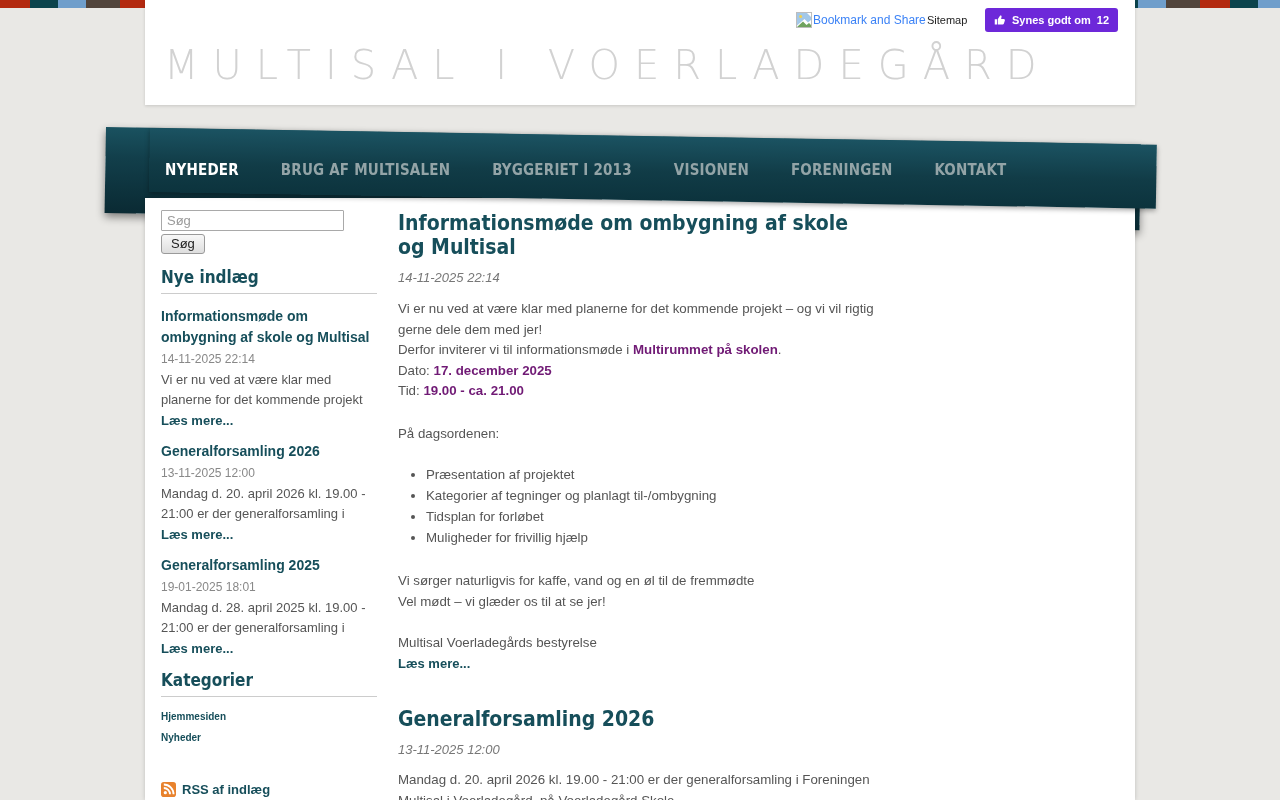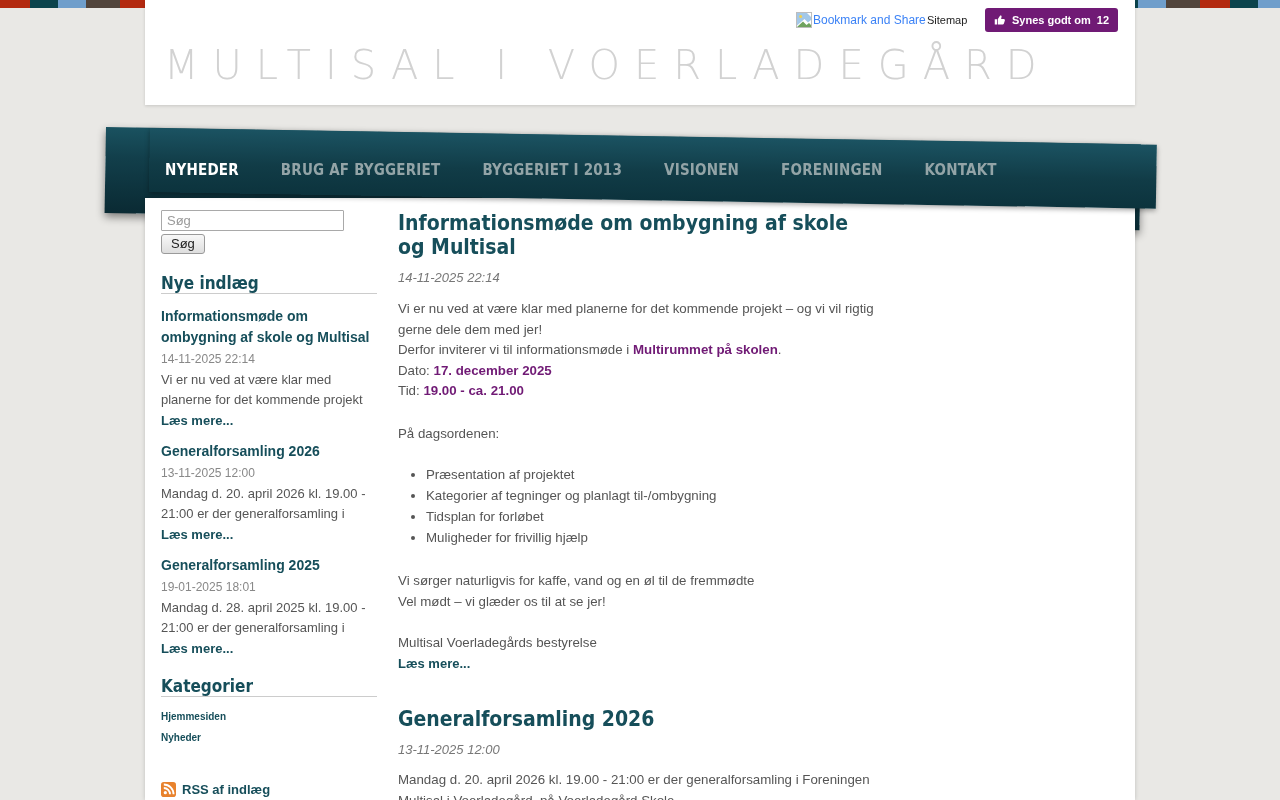--- a/index.html
+++ b/index.html
@@ -30,21 +30,21 @@
   .bookmark {
     position:absolute; left:651px; top:12px; display:flex; align-items:center;
     font-size:12px; color:#3b82f6; gap:1px; cursor:pointer;
   }
   .sitemap {
     position:absolute; left:782px; top:14px; font-size:11px; color:#222;
     text-decoration:none; cursor:pointer;
   }
   .fb-like {
     position:absolute; left:840px; top:8px; height:21px;
-    background:#701a75; border-radius:3px; color:#fff;
+    background:#6d28d9; border-radius:3px; color:#fff;
     display:flex; align-items:center; padding:12px 9px; gap:6px;
     font-size:11px; font-weight:bold; cursor:pointer;
   }
   
   .ribbon-front {
     position:absolute; left:106px; top:127px; width:1035px; height:86px;
     transform:rotate(0.95deg); transform-origin:0 0; z-index:1;
     background:linear-gradient(to bottom,#1a5260 0%,#123f4b 35%,#0a2a33 100%);
     box-shadow:0 4px 8px rgba(0,0,0,0.45);
   }
@@ -79,21 +79,21 @@
   .search-input::placeholder { color:#9a9a9a; }
   .search-btn {
     margin-top:3px; font-size:13px; padding:1px 9px 2px;
     border:1px solid #9a9a9a; border-radius:3px; color:#222;
     background:linear-gradient(#f8f8f8,#dedede);
     font-family:"Liberation Sans", sans-serif; cursor:pointer;
   }
   .side-heading {
     font-family:"DejaVu Sans", sans-serif; font-stretch:condensed;
     font-weight:bold; font-size:17px; color:#164e5a;
-    border-bottom:1px solid #ccc; padding-bottom:0; margin-top:19px;
+    border-bottom:1px solid #ccc; padding-bottom:6px; margin-top:13px;
   }
   .side-post { margin-top:12px; }
   .side-post .title {
     font-size:14px; font-weight:bold; color:#164e5a; line-height:21px;
     text-decoration:none; display:block; cursor:pointer;
   }
   .side-post .date { font-size:12px; color:#888; margin-top:4px; }
   .side-post .excerpt { font-size:13px; color:#555; line-height:20px; margin-top:4px; }
   .read-more {
     font-size:13px; font-weight:bold; color:#164e5a; text-decoration:none;
@@ -157,21 +157,21 @@
         </svg>
       </span>
       <span>Synes godt om</span>
       <span>12</span>
     </span>
   </div>
 </div>
 
 <div class="nav">
   <a class="active">NYHEDER</a>
-  <a>BRUG AF BYGGERIET</a>
+  <a>BRUG AF MULTISALEN</a>
   <a>BYGGERIET I 2013</a>
   <a>VISIONEN</a>
   <a>FORENINGEN</a>
   <a>KONTAKT</a>
 </div>
 
 <div class="content-panel">
 
   <div class="sidebar">
     <input class="search-input" type="text" placeholder="Søg" style="">

